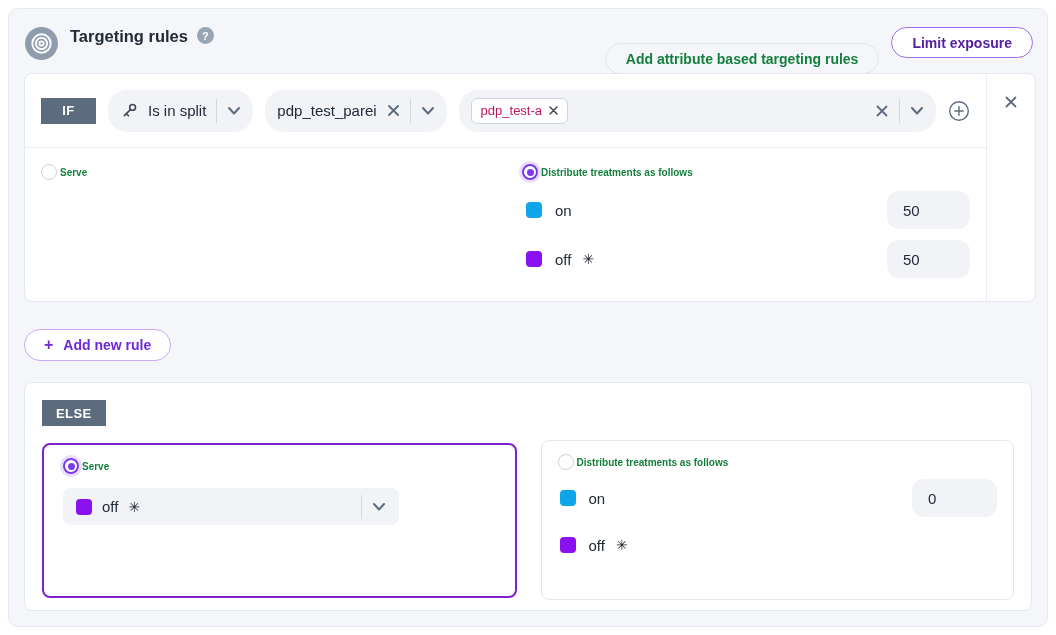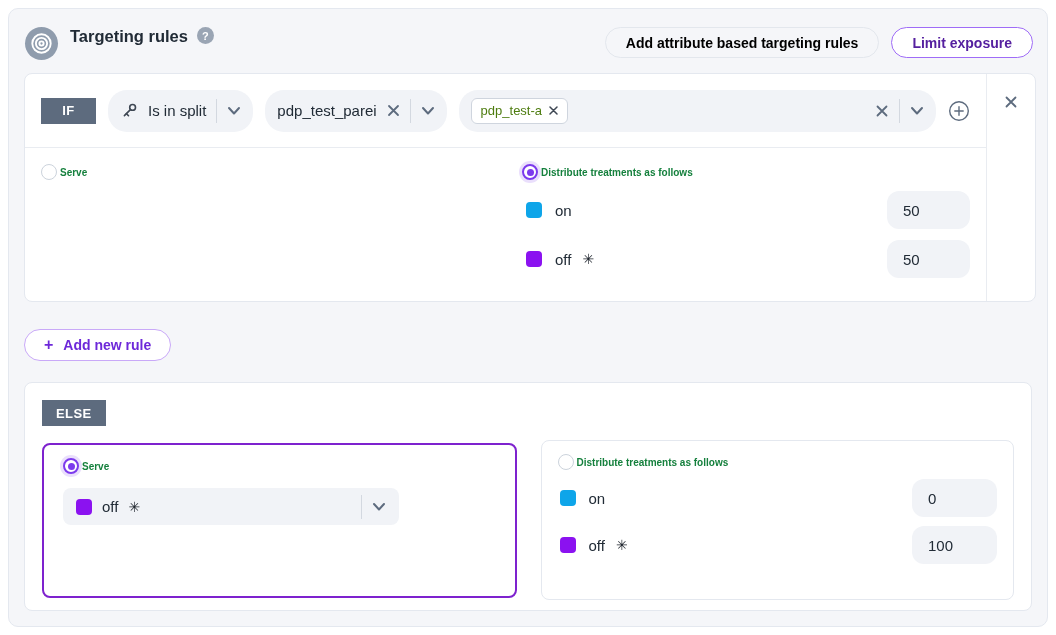--- a/index.html
+++ b/index.html
@@ -14,41 +14,41 @@
     display:flex; }
   .target-badge { width:33px; height:33px; border-radius:50%; background:#8f9cad;
     display:flex; align-items:center; justify-content:center; flex:0 0 auto; }
   .page-title { margin-left:12px; font-size:16.5px; font-weight:700; color:#212b36; }
   .help-bubble { margin-left:9px; width:17px; height:17px; border-radius:50%;
     background:#9aa5b4; color:#fff; font-size:11px; font-weight:700;
     display:flex; align-items:center; justify-content:center; }
   .header-spacer { flex:1; }
   .btn-pill { height:31px; border-radius:16px; font-size:14px; font-weight:700;
     display:flex; align-items:center; padding:0 20px; background:transparent; cursor:default; }
-  .btn-disabled { border:1px solid #e3e7ed; color:#000000; }
+  .btn-disabled { border:1px solid #e3e7ed; color:#15803d;margin-top:16px; }
   .btn-limit { border:1.5px solid #9f6cf7; color:#55209f; background:#fff; margin-left:12px; }
 
   
   .rule-card { position:absolute; left:15px; top:64px; width:1012px; height:229px;
     background:#fff; border:1px solid #e4e8ef; border-radius:8px; display:flex; overflow:hidden; }
   .rule-main { flex:1; min-width:0; display:flex; flex-direction:column; }
   .rule-close-col { width:49px; border-left:1px solid #e9ecf1; display:flex;
     justify-content:center; align-items:flex-start; padding-top:21px; }
 
   .cond-row { height:74px; border-bottom:1px solid #e9ecf1; display:flex;
     align-items:center; padding:0 16px; gap:12px; }
   .badge { min-width:55px; height:26px; padding:0 14px; background:#5d6b7e; color:#fff;
     border-radius:0; font-size:13px; font-weight:700; letter-spacing:.4px;
     display:inline-flex; align-items:center; justify-content:center; }
   .pill { height:42px; background:#f1f3f7; border-radius:19px; display:flex;
     align-items:center; padding:0 12px; gap:10px; font-size:15px; color:#212b36; }
   .pill-grow { flex:1; min-width:0; }
   .vdiv { width:1px; height:24px; background:#d3d8e0; }
   .tag-chip { background:#fff; border:1px solid #cfd5de; border-radius:6px; height:26px;
-    padding:0 9px; font-size:13px; display:flex; align-items:center; gap:7px; color:#4d7c0f; }
+    padding:0 9px; font-size:13px; display:flex; align-items:center; gap:7px; color:#be185d; }
   .spacer { flex:1; }
   .icon-btn { display:flex; align-items:center; justify-content:center; }
 
   .body-row { flex:1; display:flex; padding:16px 16px 0 16px; }
   .serve-col { width:481px; flex:0 0 auto; }
   .dist-col { flex:1; min-width:0; }
   .radio-line { display:flex; align-items:center; }
   .radio { width:16px; height:16px; border-radius:50%; border:1.5px solid #ccd3dc;
     background:#fff; flex:0 0 auto; }
   .radio.sel { border:2px solid #7c3aed; position:relative;
@@ -249,20 +249,19 @@
           <span class="swatch sw-on"></span>
           <span class="trt-name">on</span>
           <span class="spacer"></span>
           <input class="val-input" style="width: 85px;" value="0">
         </div>
         <div class="trt-row">
           <span class="swatch sw-off"></span>
           <span class="trt-name">off</span>
           <span class="marker">✳</span>
           <span class="spacer"></span>
-          <input class="val-input" style="width: 85px;" value="100">
         </div>
       </div>
 
     </div>
   </div>
 
 </div>
 
 </body></html>

